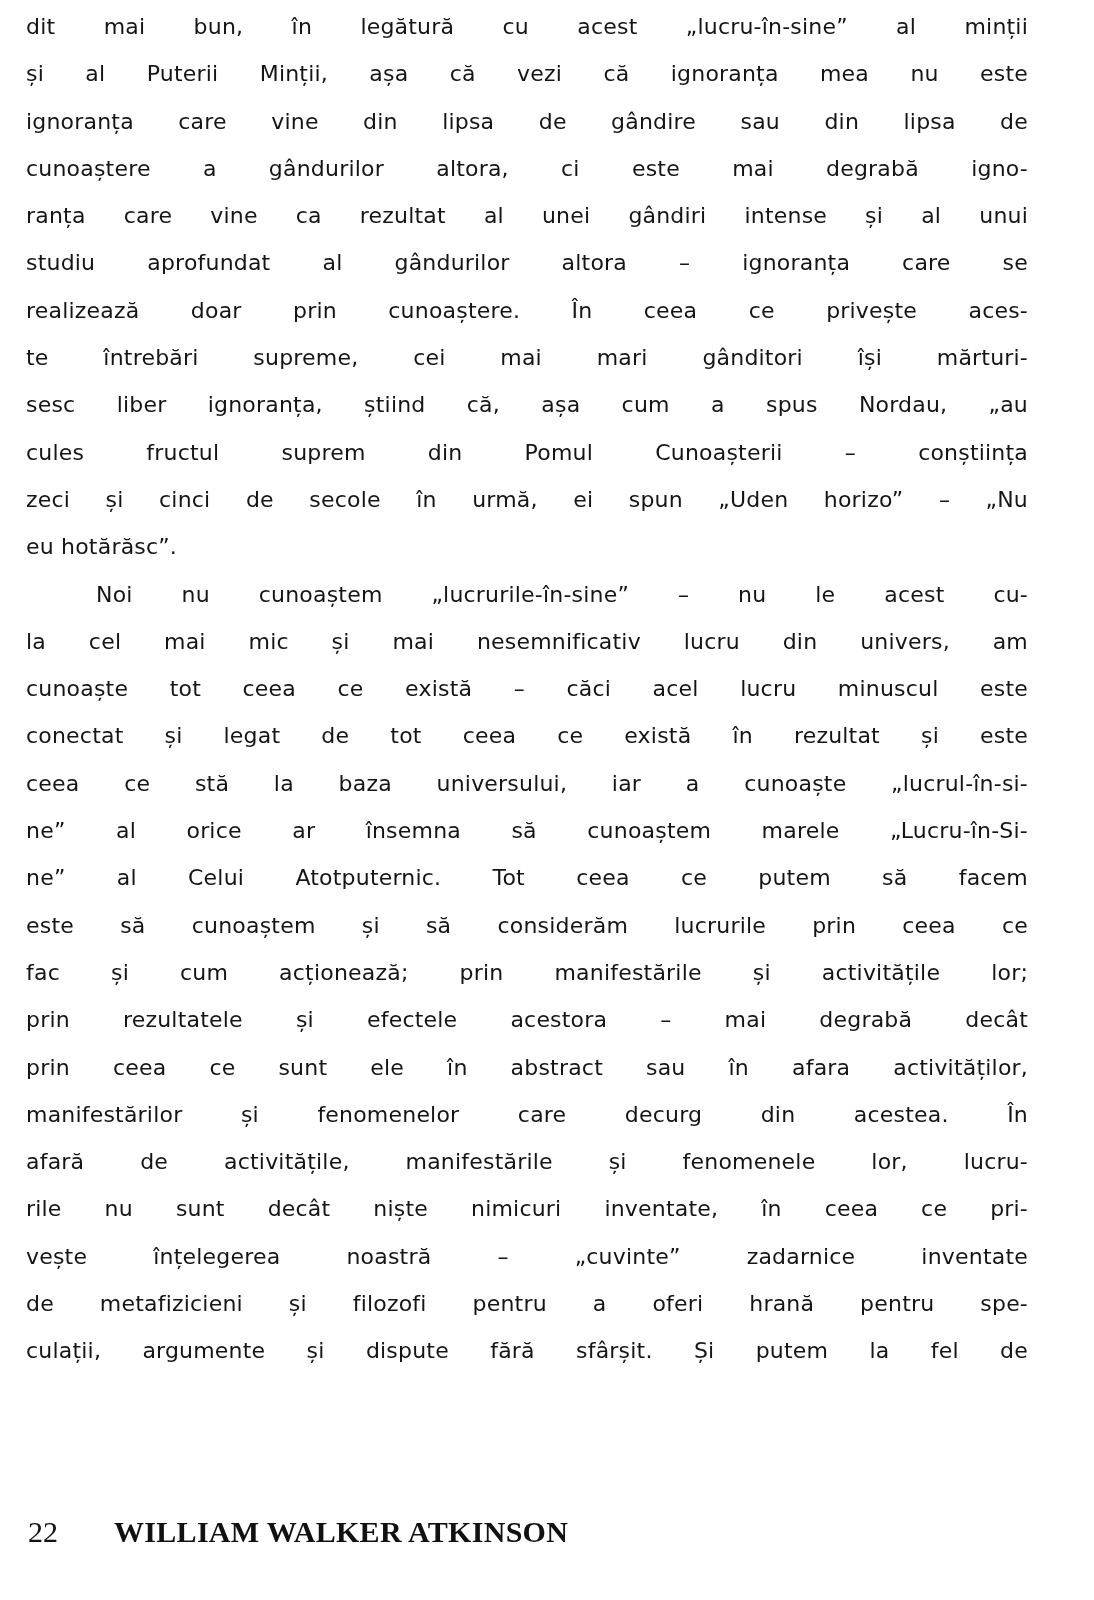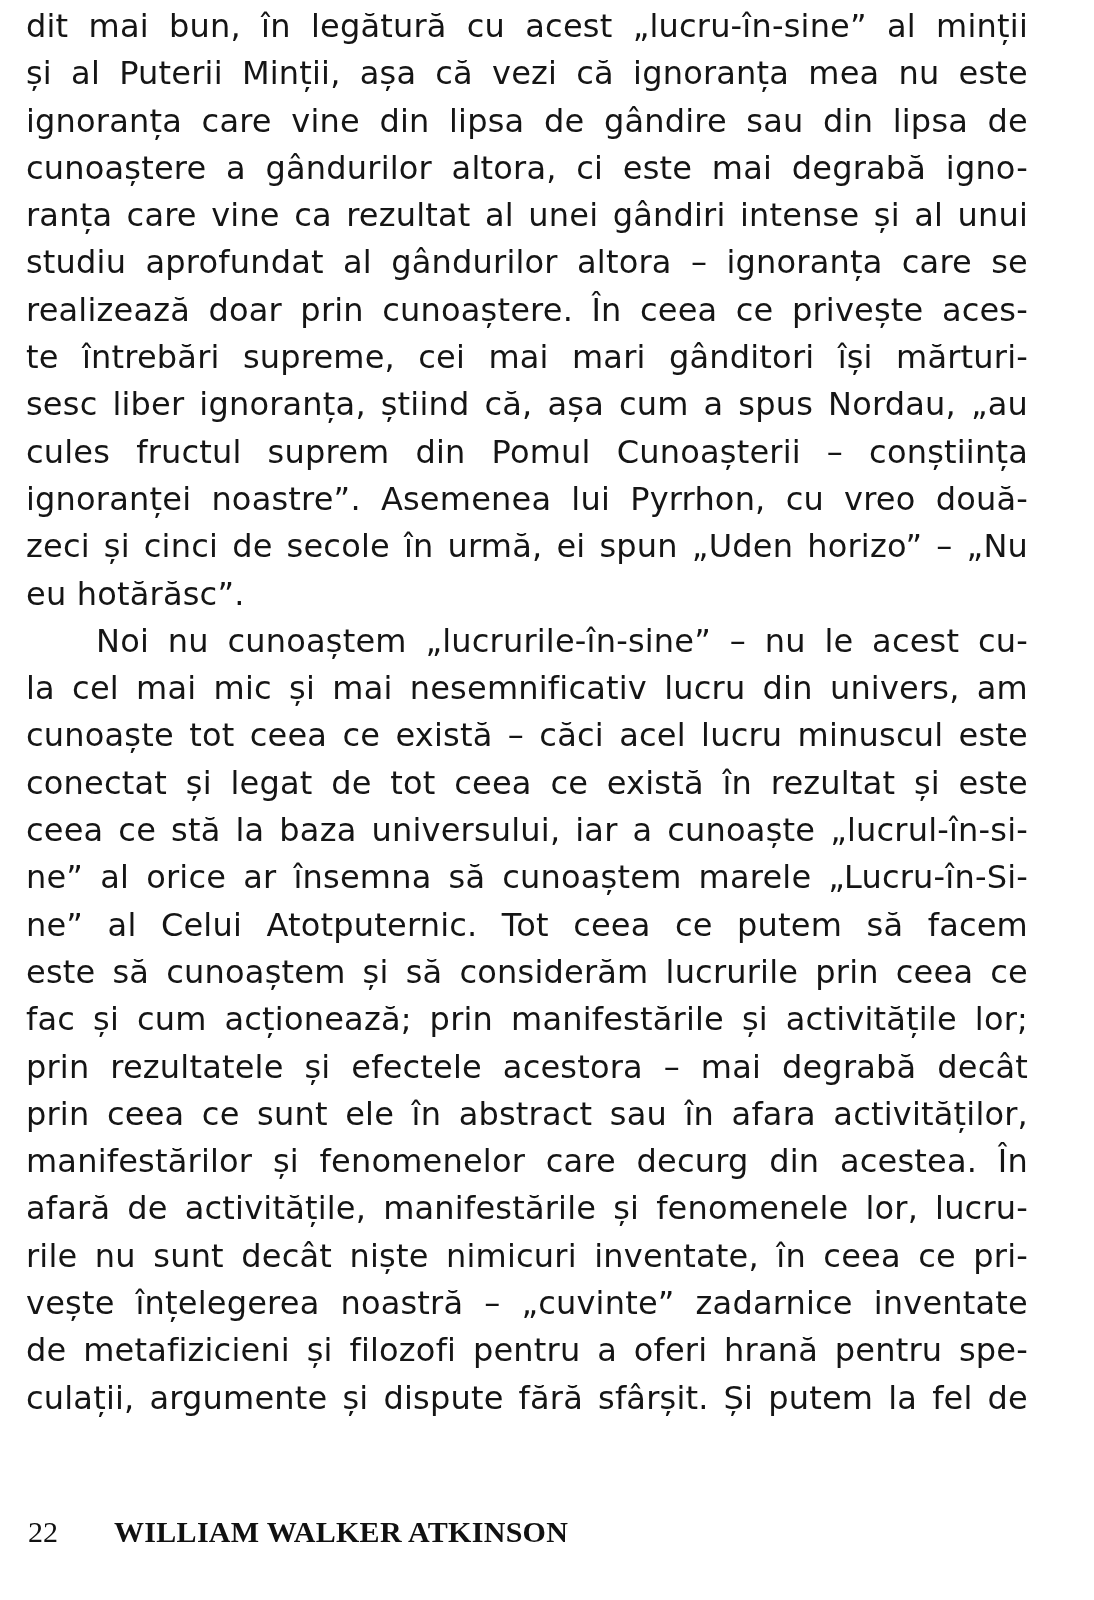--- a/index.html
+++ b/index.html
@@ -1,20 +1,20 @@
 <!DOCTYPE html>
 <html><head>
 <meta charset="utf-8">
 <style>
   html, body { margin: 0; padding: 0; background: #ffffff; }
   body { width: 1094px; height: 1600px; position: relative; overflow: hidden; }
   .page {
     position: absolute; left: 26px; top: 0; width: 1002px;
     font-family: "DejaVu Sans", sans-serif;
-    font-size: 32px;
+    font-size: 22px;
     color: #151515;
   }
   .line {
     display: block;
     height: 47.3px;
     line-height: 47.3px;
     white-space: nowrap;
     text-align: justify;
     text-align-last: justify;
     letter-spacing: 0.2px;
@@ -41,21 +41,20 @@
     <span class="line">dit mai bun, în legătură cu acest „lucru-în-sine” al minții</span>
     <span class="line">și al Puterii Minții, așa că vezi că ignoranța mea nu este</span>
     <span class="line">ignoranța care vine din lipsa de gândire sau din lipsa de</span>
     <span class="line">cunoaștere a gândurilor altora, ci este mai degrabă igno-</span>
     <span class="line">ranța care vine ca rezultat al unei gândiri intense și al unui</span>
     <span class="line">studiu aprofundat al gândurilor altora – ignoranța care se</span>
     <span class="line">realizează doar prin cunoaștere. În ceea ce privește aces-</span>
     <span class="line">te întrebări supreme, cei mai mari gânditori își mărturi-</span>
     <span class="line">sesc liber ignoranța, știind că, așa cum a spus Nordau, „au</span>
     <span class="line">cules fructul suprem din Pomul Cunoașterii – conștiința</span>
-    <span class="line">ignoranței noastre”. Asemenea lui Pyrrhon, cu vreo două-</span>
     <span class="line">zeci și cinci de secole în urmă, ei spun „Uden horizo” – „Nu</span>
     <span class="line last">eu hotărăsc”.</span>
 
     <span class="line indent">Noi nu cunoaștem „lucrurile-în-sine” – nu le acest cu-</span>
     <span class="line">la cel mai mic și mai nesemnificativ lucru din univers, am</span>
     <span class="line">cunoaște tot ceea ce există – căci acel lucru minuscul este</span>
     <span class="line">conectat și legat de tot ceea ce există în rezultat și este</span>
     <span class="line">ceea ce stă la baza universului, iar a cunoaște „lucrul-în-si-</span>
     <span class="line">ne” al orice ar însemna să cunoaștem marele „Lucru-în-Si-</span>
     <span class="line">ne” al Celui Atotputernic. Tot ceea ce putem să facem</span>

